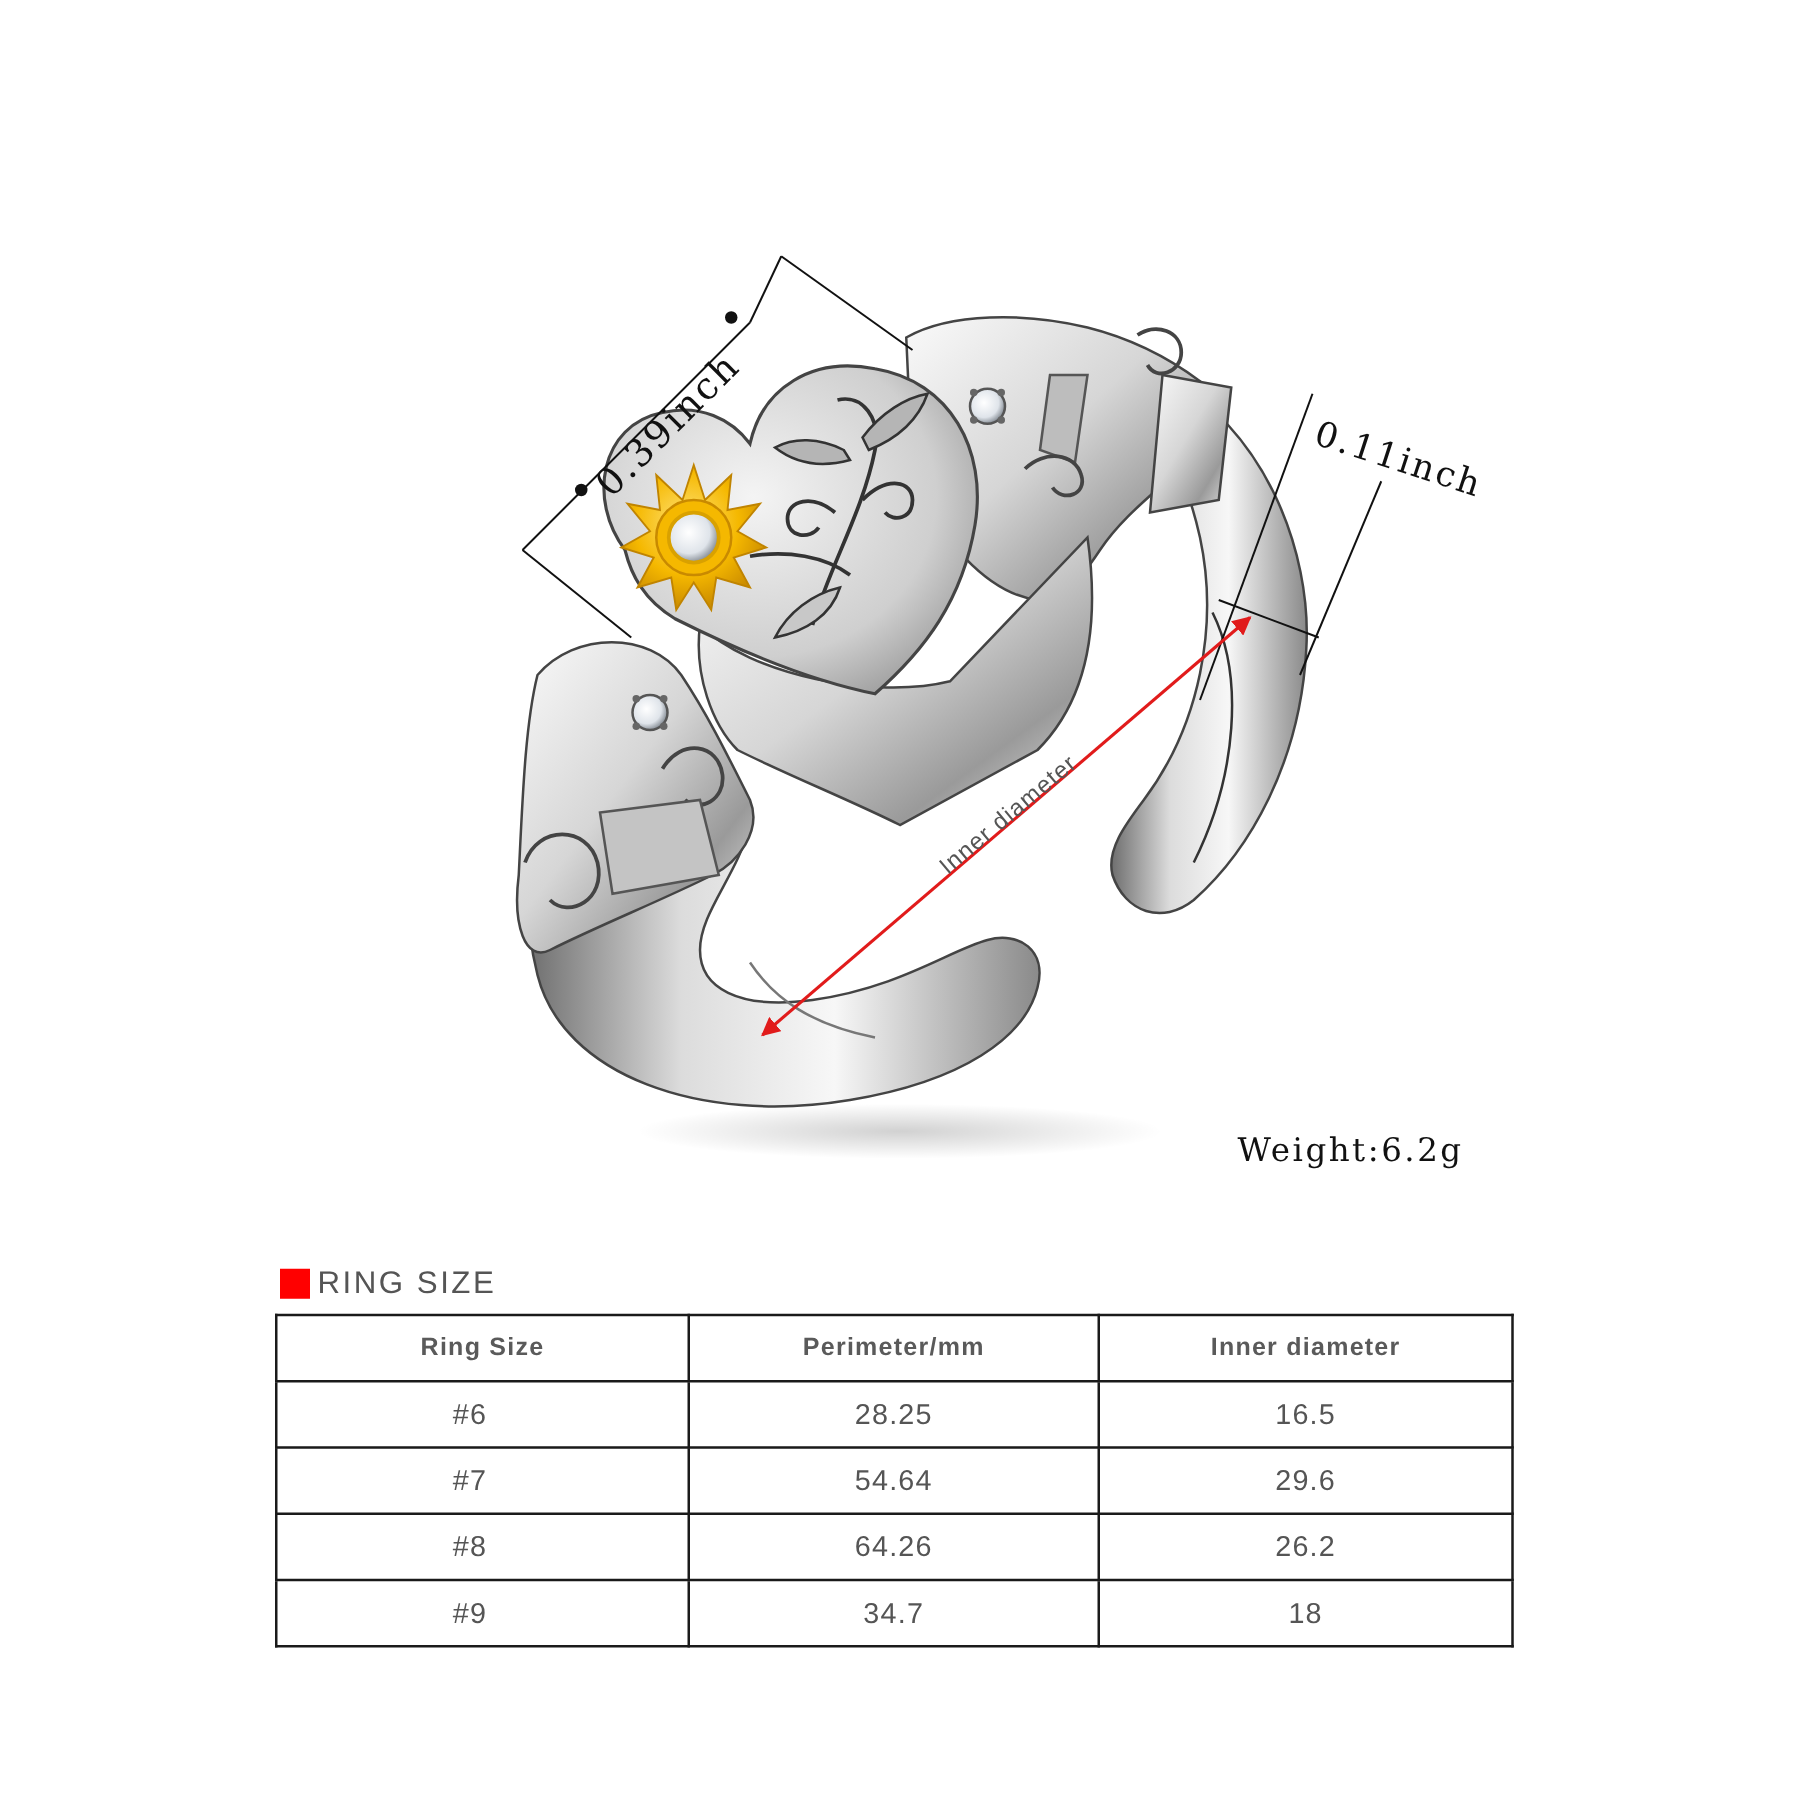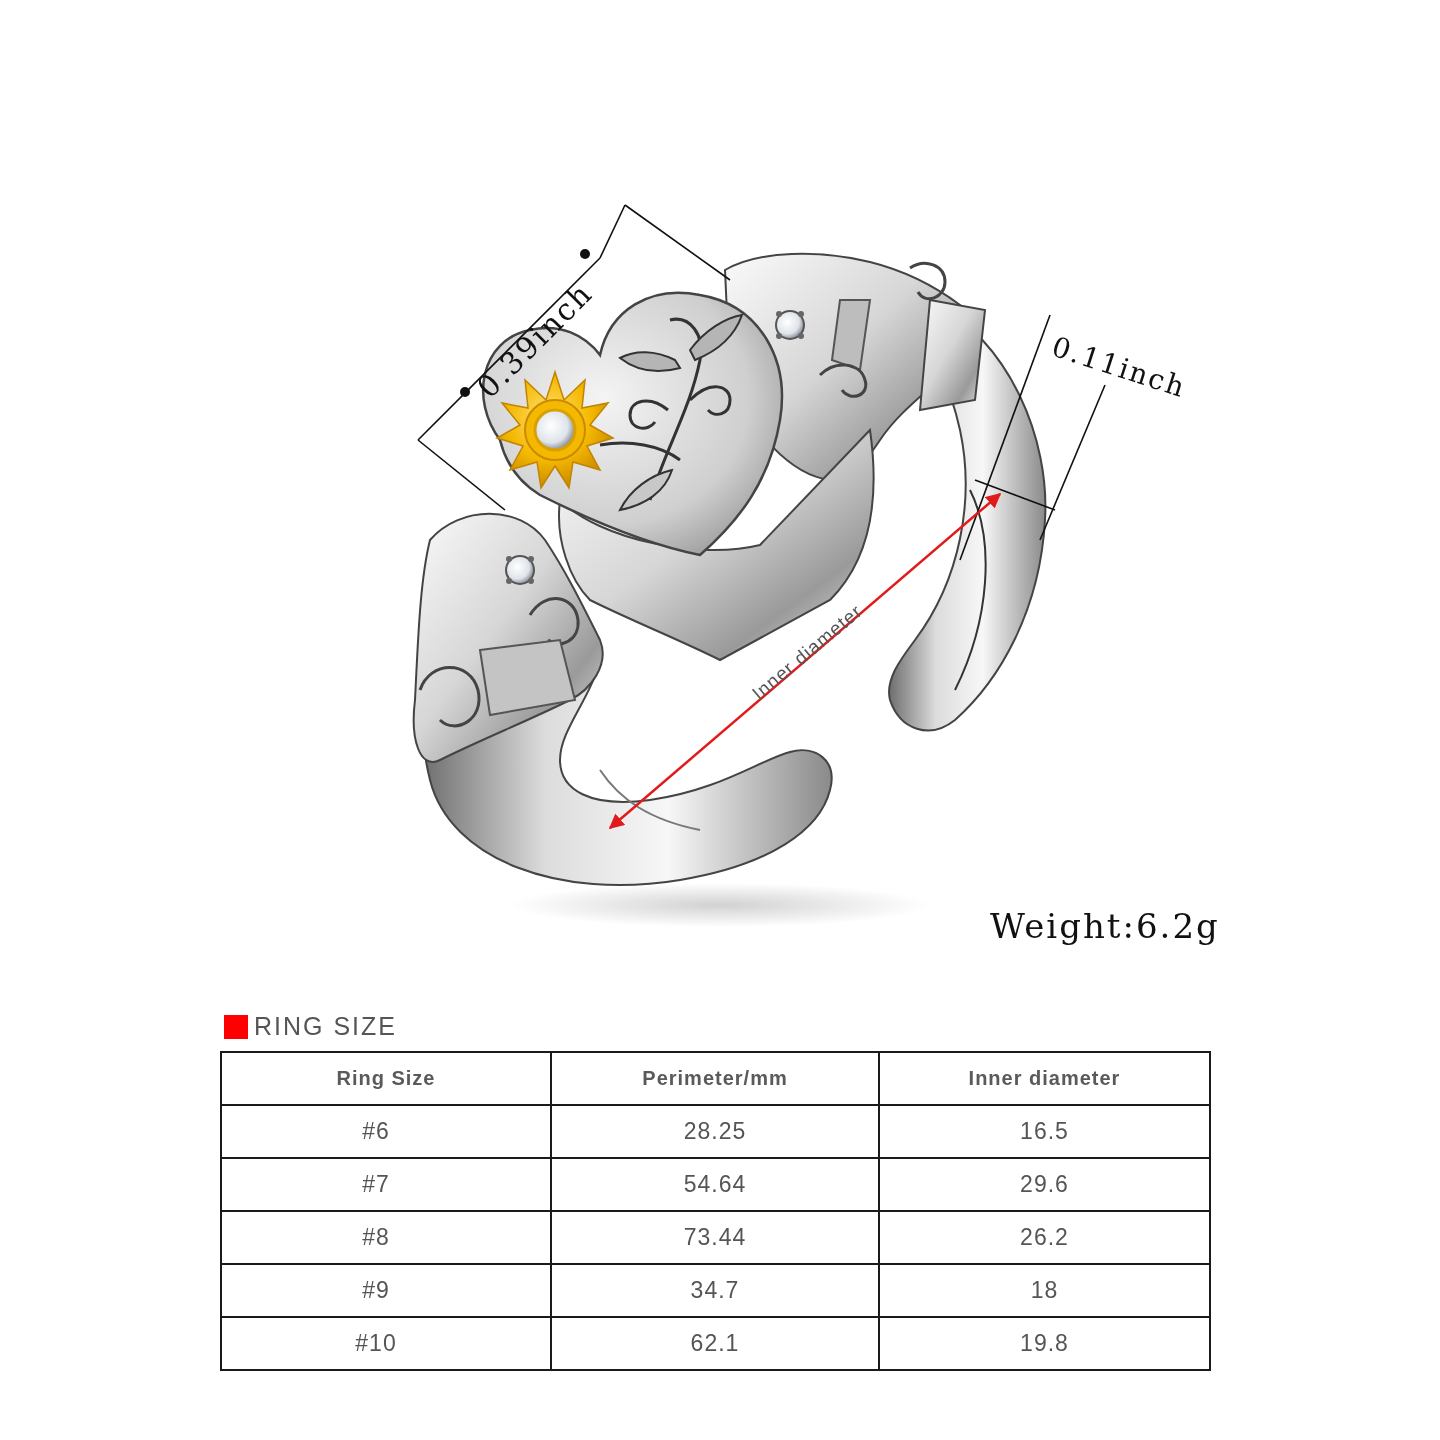--- a/index.html
+++ b/index.html
@@ -57,21 +57,21 @@
       letter-spacing: 1px;
       white-space: nowrap;
       transform-origin: left top;
       transform: rotate(-40deg);
     }
     .weight-label {
       position: absolute;
       left: 990px;
       top: 906px;
       font-family: "DejaVu Serif", "Liberation Serif", serif;
-      font-size: 34px;
+      font-size: 26px;
       letter-spacing: 2px;
       color: #111;
     }
     .size-section-title {
       position: absolute;
       left: 224px;
       top: 1012px;
       display: flex;
       align-items: center;
     }
@@ -264,27 +264,22 @@
       <td>28.25</td>
       <td>16.5</td>
     </tr>
     <tr>
       <td class="cell-size">#7</td>
       <td>54.64</td>
       <td>29.6</td>
     </tr>
     <tr>
       <td class="cell-size">#8</td>
-      <td>73.44</td>
+      <td>64.26</td>
       <td>26.2</td>
     </tr>
     <tr>
       <td class="cell-size">#9</td>
       <td>34.7</td>
       <td>18</td>
     </tr>
-    <tr>
-      <td class="cell-size">#10</td>
-      <td>62.1</td>
-      <td>19.8</td>
-    </tr>
   </tbody>
 </table>
 
 </body></html>

